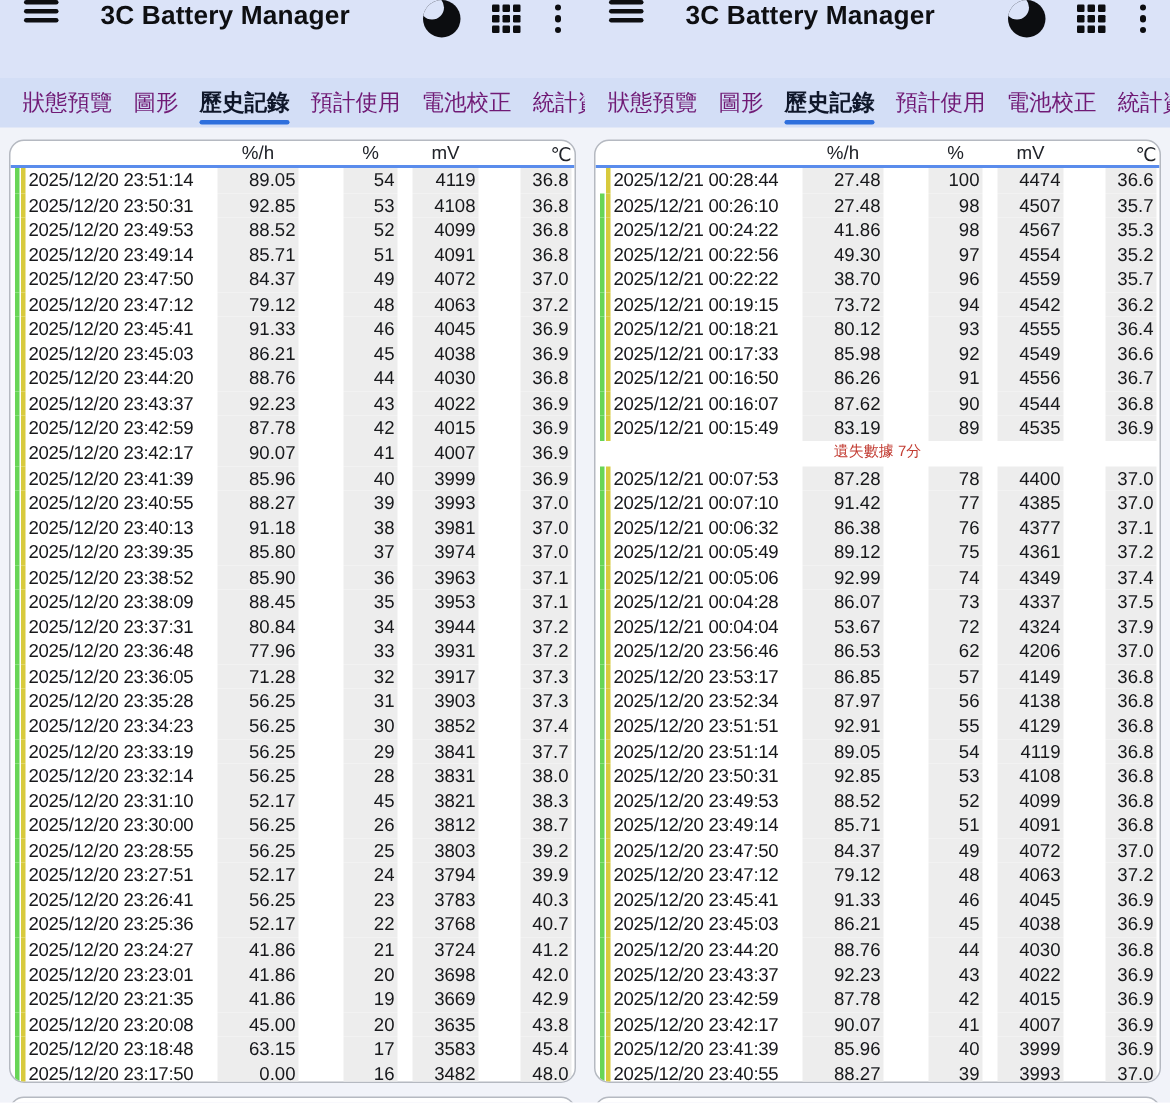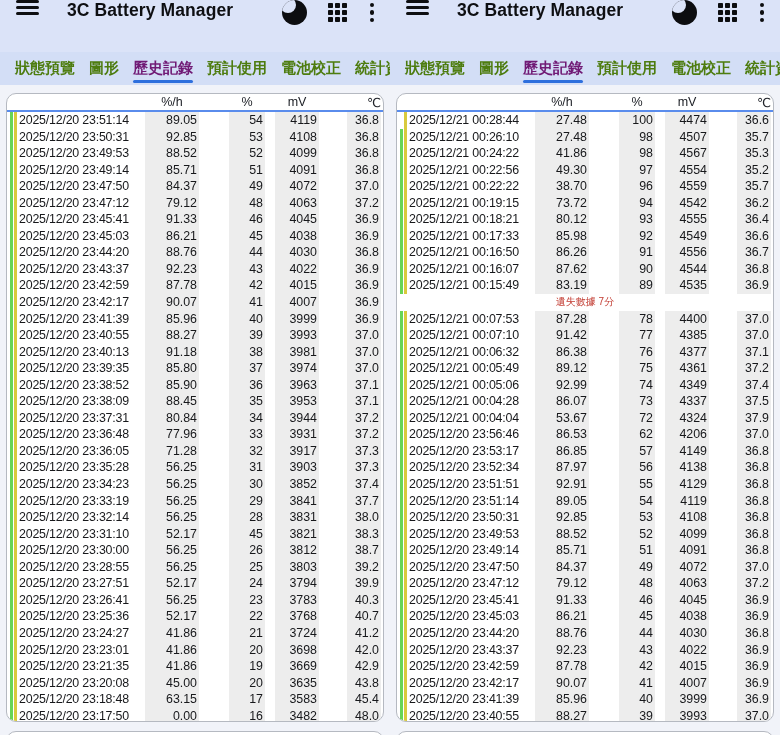--- a/index.html
+++ b/index.html
@@ -25,22 +25,22 @@
   .moon::after{content:"";position:absolute;width:16px;height:16px;border-radius:50%;background:var(--appbar-bg,#dbe3f8);top:-3px;left:-2px;}
   .gridicon{display:grid;grid-template-columns:repeat(3,4.6px);grid-auto-rows:4.6px;gap:2.4px;}
   .gridicon i{background:#0c0d10;border-radius:.8px;}
   .dots{display:flex;flex-direction:column;gap:3.4px;padding:2px;}
   .dots i{width:4.4px;height:4.4px;border-radius:50%;background:#0c0d10;}
   
   .tabbar{
     height:33px;background:var(--tabbar-bg,#d3def6);
     display:flex;align-items:stretch;overflow:hidden;white-space:nowrap;padding-left:8px;
   }
-  .tab{flex:none;font-size:15px;color:#4d7c0f;padding:0 7px;display:flex;align-items:center;position:relative;cursor:pointer;font-weight:bold;}
-  .tab.active{color:#701a75;font-weight:700;}
+  .tab{flex:none;font-size:15px;color:#701a75;padding:0 7px;display:flex;align-items:center;position:relative;cursor:pointer;}
+  .tab.active{color:#0f172a;font-weight:700;}
   .tab.active::after{content:"";position:absolute;left:7px;right:7px;bottom:2px;height:3px;border-radius:2px;background:var(--accent,#2e6fdd);}
   
   .card{
     position:absolute;left:6px;right:6px;top:93px;height:629px;
     background:#fff;border:1.5px solid var(--card-border,#b5b9c1);border-radius:10px;
     overflow:hidden;box-sizing:border-box;
   }
   .thead{position:relative;height:16px;border-bottom:2px solid var(--head-line,#5a8cec);font-size:12.5px;color:#202329;}
   .thead span{position:absolute;top:1px;text-align:center;}
   .h-rate{left:138px;width:54px;}

